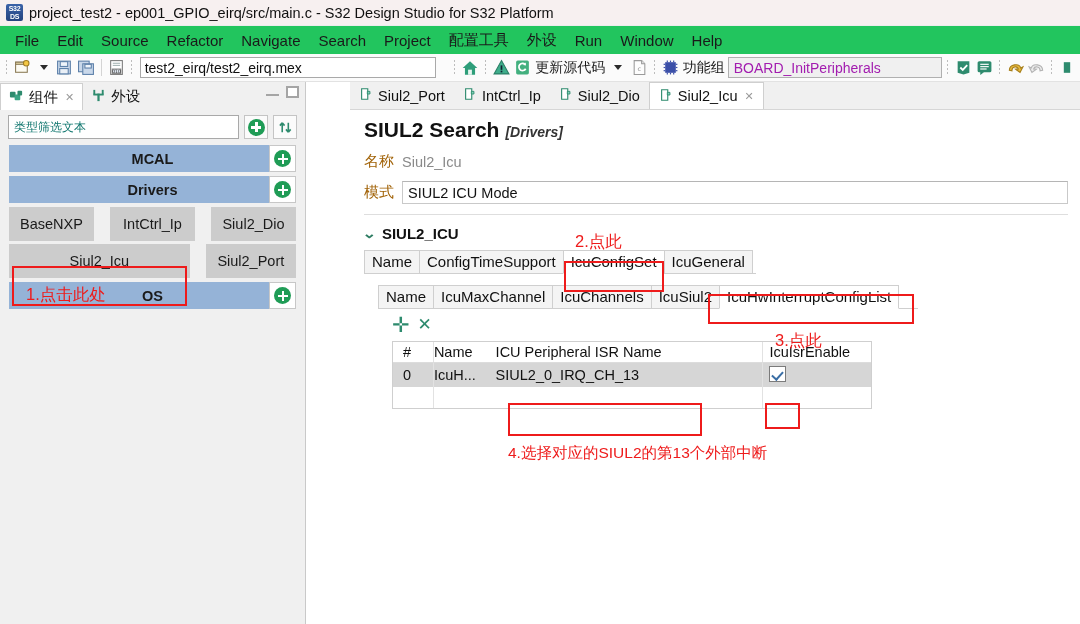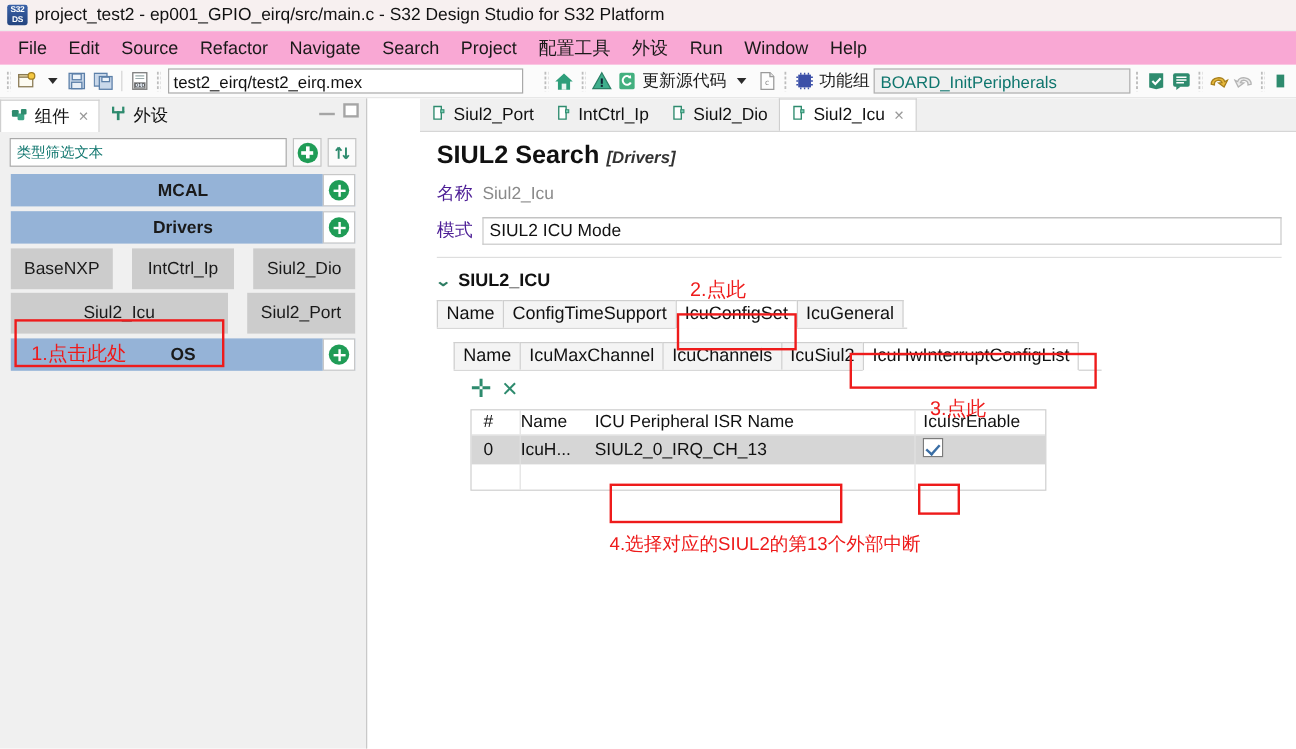--- a/index.html
+++ b/index.html
@@ -24,21 +24,21 @@
     background: linear-gradient(#3a62a8,#24447f);
     color:#fff; font-size:7px; line-height:8px;
     font-family:"Liberation Sans",sans-serif;
     text-align:center; padding-top:1px; font-weight:bold;
     letter-spacing:-0.3px;
   }
   .title-text { font-size: 14.5px; color: #111; white-space: nowrap; }
 
   
   .menubar {
-    height: 28px; background: #f9a8d4;
+    height: 28px; background: #22c55e;
     display: flex; align-items: center; padding-left: 6px;
     font-size: 15px; color: #1a1a1a;
   }
   .menu-item { padding: 2px 9px; cursor: default; white-space: nowrap; }
 
   
   .toolbar {
     height: 28px; background: #fbfbfb;
     border-bottom: 1px solid #e2e2e2;
     display: flex; align-items: center; padding: 0 3px; gap: 2px;
@@ -51,21 +51,21 @@
   .tb-sep { width:1px; height:17px; background:#d4d4d4; margin:0 3px; }
   .mex-field {
     width: 322px; height: 21px; background:#fff;
     border:1px solid #a9a9a9; font-size:14px; color:#111;
     padding: 0 4px; display:flex; align-items:center;
     margin-left: 2px;
   }
   .tb-label { font-size:14px; color:#1a1a1a; white-space:nowrap; padding:0 1px;}
   .fg-field {
     width: 232px; height: 21px; background:#f0f0f0;
-    border:1px solid #b0b0b0; font-size:14px; color:#0f766e;
+    border:1px solid #b0b0b0; font-size:14px; color:#a21caf;
     padding: 0 5px; display:flex; align-items:center;
   }
   .caret-down { width:0;height:0;border-left:4px solid transparent;
     border-right:4px solid transparent;border-top:5px solid #2b2b2b; }
 
   
   .body-area { position:absolute; left:0; top:82px; right:0; bottom:0; background:#fff;}
 
   
   .left-panel { position:absolute; left:0; top:0; width:306px; bottom:0;
@@ -116,21 +116,21 @@
     border-left:1px solid #cfcfcf; border-right:1px solid #cfcfcf; }
 
   .rp-content { position:absolute; left:0; top:28px; right:0; bottom:0;
     background:#fff; padding: 8px 12px 0 14px; }
   .drv-title { font-size:21px; font-weight:bold; color:#111; display:flex;
     align-items:baseline; gap:6px; }
   .drv-title .sub { font-size:14px; font-weight:bold; font-style:italic;
     color:#333; }
 
   .field-row { display:flex; align-items:center; gap:8px; margin-top:10px; }
-  .field-label { font-size:15px; color:#4c1d95; }
+  .field-label { font-size:15px; color:#a16207; }
   .ro-value { font-size:14.5px; color:#8a8a8a; }
   .mode-box { flex:1; height:23px; background:#fff; border:1px solid #c9c9c9;
     border-top-color:#b5b5b5; font-size:14.5px; color:#111;
     display:flex; align-items:center; padding:0 5px; max-width: 690px;}
 
   .hr { height:1px; background:#dedede; margin:10px 0 0 0; }
 
   .section-head { display:flex; align-items:center; gap:7px; margin-top:10px;
     font-size:15px; font-weight:bold; color:#111; }
   .chev { color:#2e7d63; font-size:13px; transform: scaleX(1.3);}

